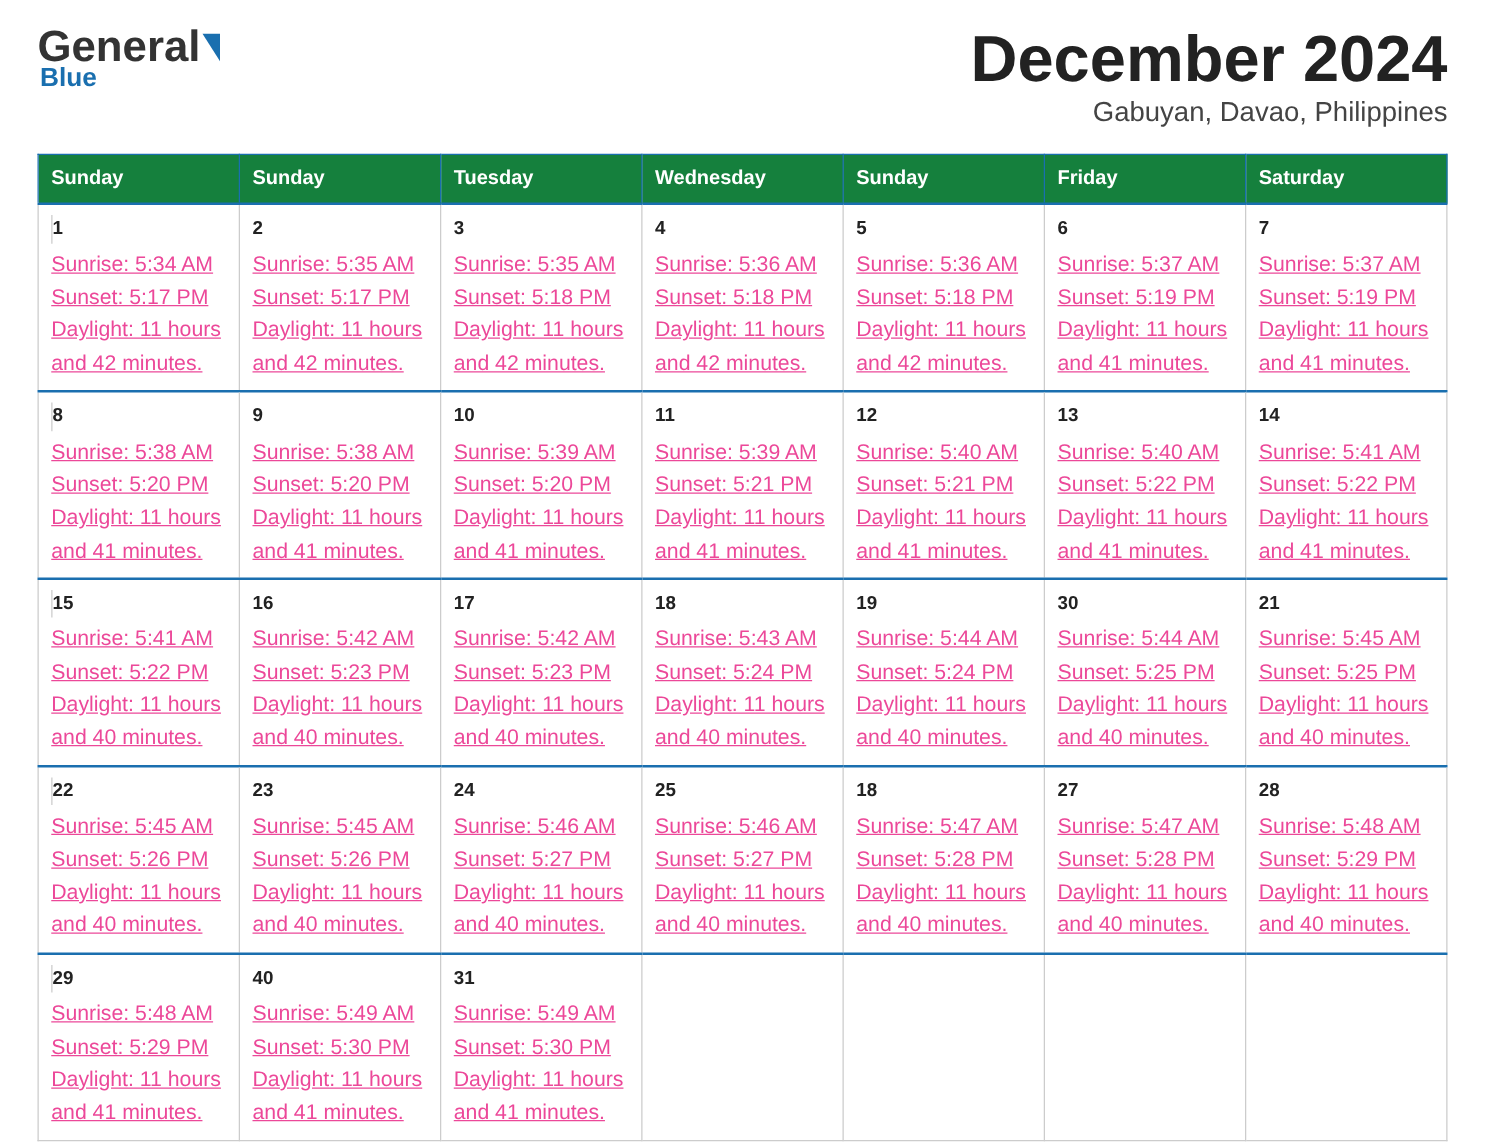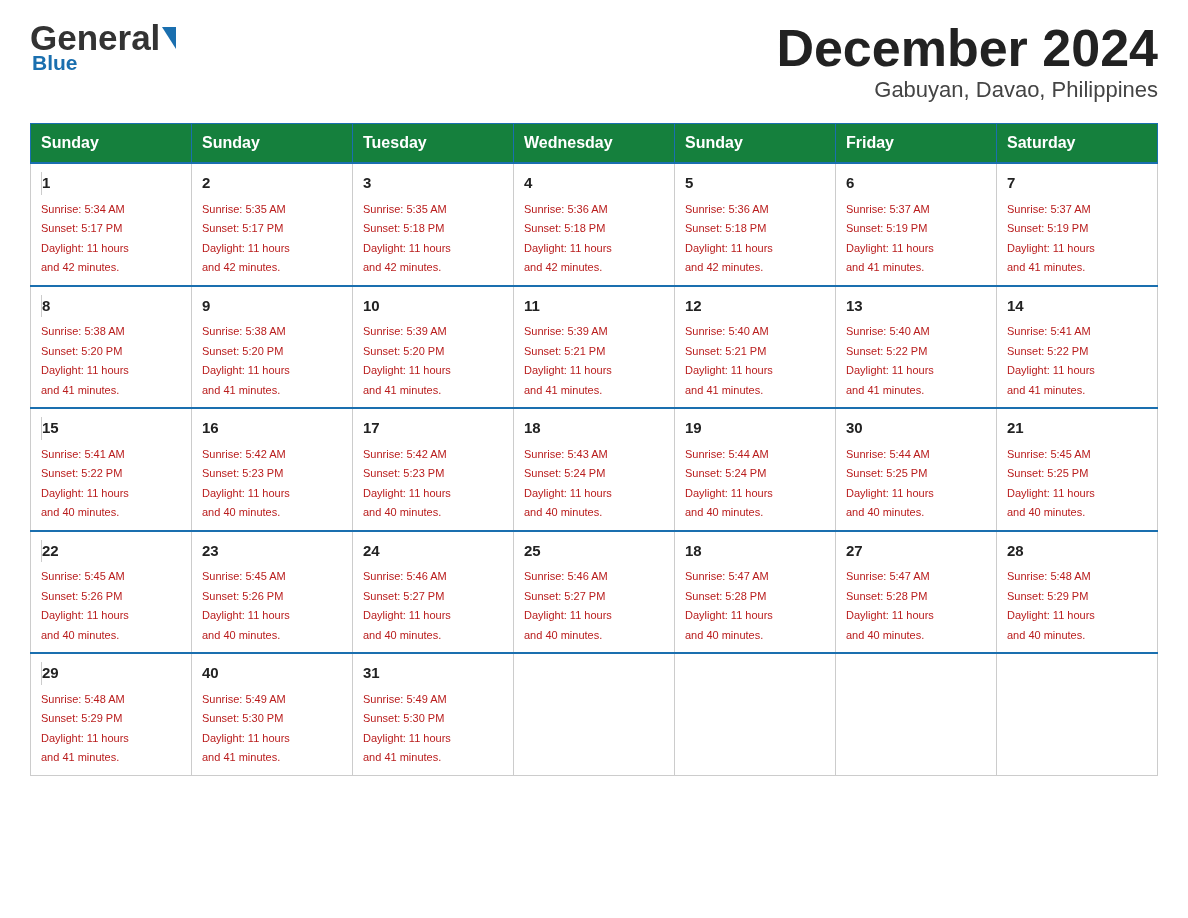--- a/index.html
+++ b/index.html
@@ -89,23 +89,24 @@
       line-height: 1.5;
     }
     .day-number {
       font-size: 15px;
       font-weight: bold;
       color: #222;
       display: block;
       margin-bottom: 4px;
     }
     .day-info {
-      font-size: 11px;
-      color: #b91c1c;
+      font-size: 17px;
+      color: #ec4899;
       line-height: 1.55;
+      text-decoration: underline;
     }
     tr td:first-child .day-number,
     tr td:first-child {
       border-left: 1px solid #ccc;
     }
     .week-row td {
       border-top: 2px solid #1a6faf;
     }
     .empty-cell {
       background: #fff;

